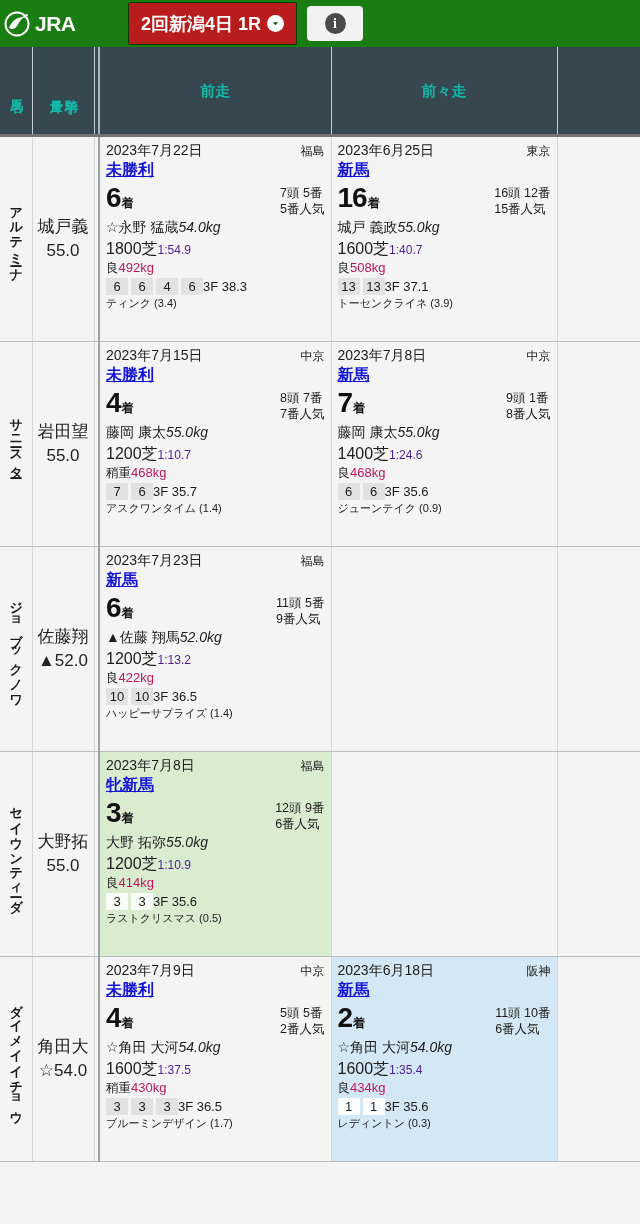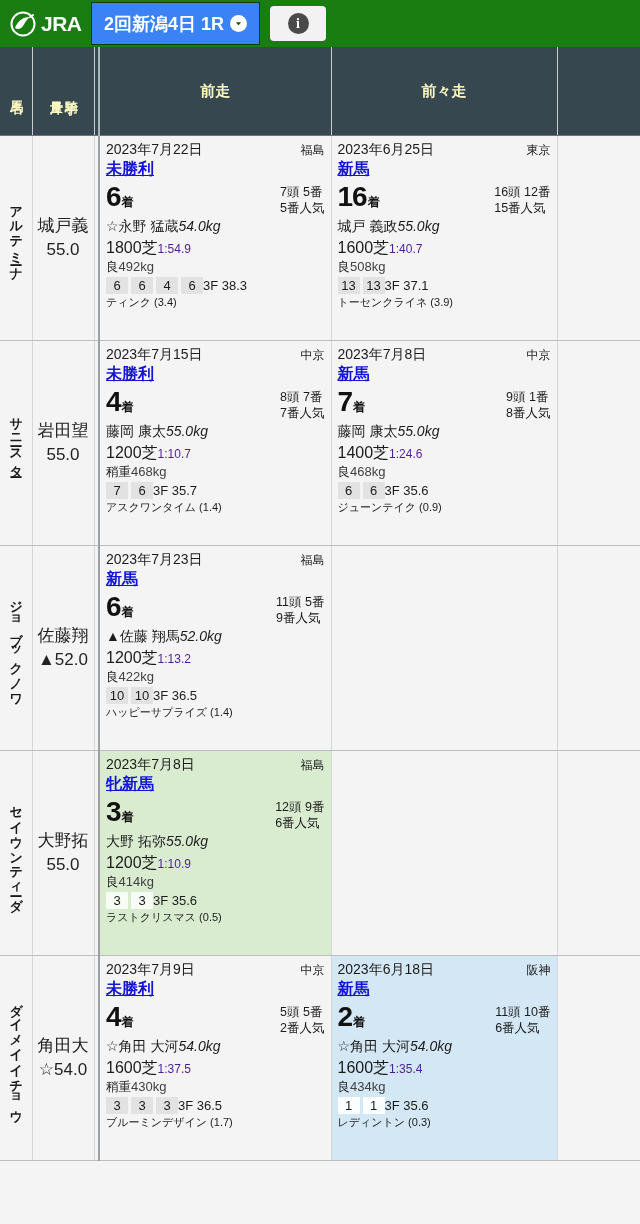--- a/index.html
+++ b/index.html
@@ -11,37 +11,37 @@
 
   
   .topbar {
     height: 47px;
     background: #1a7d11;
     display: flex;
     align-items: stretch;
     position: relative;
   }
   .logo-wrap {
-    width: 91px;
+    width: 128px;
     display: flex;
     align-items: center;
-    padding-left: 10px;
+    padding-left: 4px;
     gap: 5px;
     flex: 0 0 auto;
   }
   .logo-mark { width: 26px; height: 26px; flex: 0 0 auto; }
   .logo-text {
     color: #ffffff;
     font-size: 21px;
     font-weight: bold;
     letter-spacing: -0.5px;
     line-height: 1;
   }
   .race-select {
-    background: #3b82f6;
+    background: #b91c1c;
     border: 1px solid #0b3d08;
     color: #ffffff;
     font-size: 18px;
     font-weight: bold;
     display: flex;
     align-items: center;
     gap: 6px;
     padding: 0 12px;
     margin: 2px 0 2px 0;
     white-space: nowrap;
@@ -94,26 +94,26 @@
   }
   table.grid col.c-name   { width: 32px; }
   table.grid col.c-jockey { width: 62px; }
   table.grid col.c-gap    { width: 5px; }
   table.grid col.c-prev   { width: 232px; }
   table.grid col.c-prev2  { width: 226px; }
   table.grid col.c-extra  { width: 83px; }
 
   thead th {
     background: #36474f;
-    color: #fef9c3;
+    color: #14b8a6;
     font-size: 13px;
     font-weight: bold;
     height: 88px;
     border-right: 1px solid #c8cdd0;
-    border-bottom: 1px solid #737373;
+    border-bottom: 3px solid #737373;
     vertical-align: middle;
     text-align: center;
     line-height: 1.15;
     padding: 0;
   }
   th.th-vert {
     writing-mode: vertical-rl;
     text-orientation: upright;
     letter-spacing: 1px;
     padding: 4px 0;
@@ -181,21 +181,21 @@
   .rc-place { display: flex; align-items: baseline; }
   .rc-place .num { font-size: 28px; font-weight: bold; color: #111; line-height: 0.95; letter-spacing: -1px; }
   .rc-place .chaku { font-size: 12px; font-weight: bold; color: #111; margin-left: 1px; }
   .rc-field { text-align: left; font-size: 12.5px; color: #1b1b1b; line-height: 1.3; }
   .rc-line { display: flex; align-items: baseline; }
   .rc-jockey { font-size: 14px; color: #1b1b1b; line-height: 1.45; }
   .rc-weight { font-size: 14px; color: #1b1b1b; line-height: 1.45; font-style: italic; }
   .rc-dist { font-size: 16px; color: #1b1b1b; line-height: 1.35; }
   .rc-time { font-size: 12px; color: #4c1d95; line-height: 1.35; }
   .rc-cond { font-size: 12.5px; color: #1b1b1b; line-height: 1.4; }
-  .rc-bw { font-size: 13px; color: #404040; line-height: 1.4; }
+  .rc-bw { font-size: 13px; color: #be185d; line-height: 1.4; }
   .rc-corners { display: flex; gap: 3px; }
   .rc-corners span {
     background: #e2e2e2;
     min-width: 22px;
     text-align: center;
     font-size: 13px;
     color: #1b1b1b;
     padding: 1px 3px;
   }
   .bg-win3 .rc-corners span { background: #f7fcf4; }

